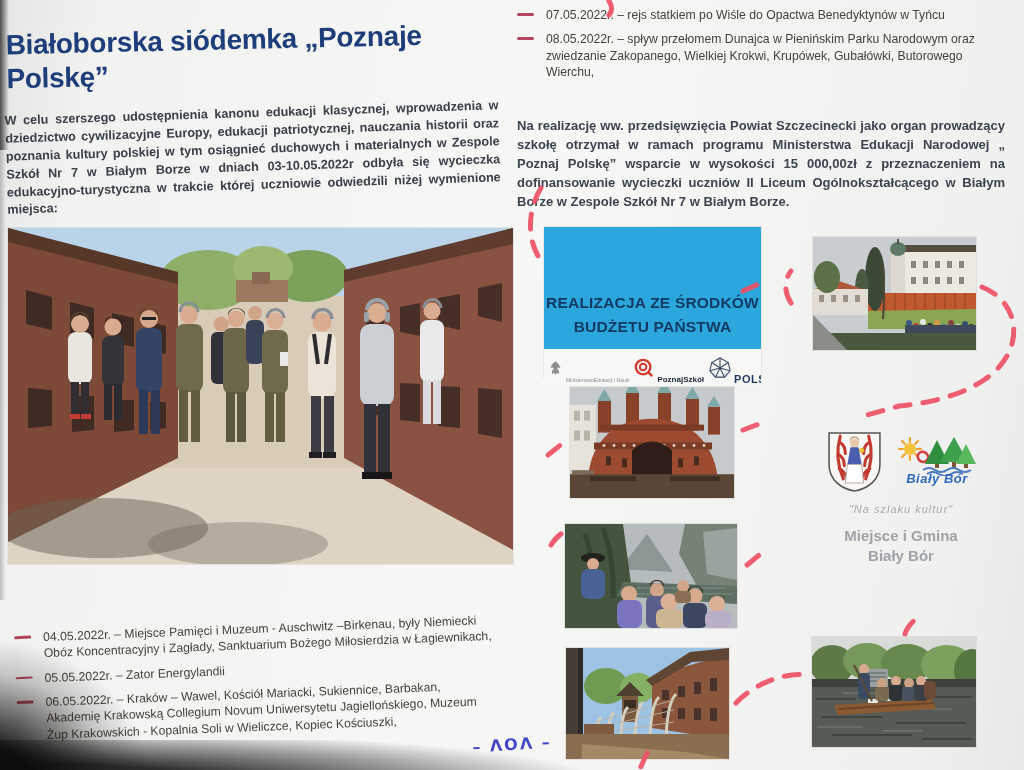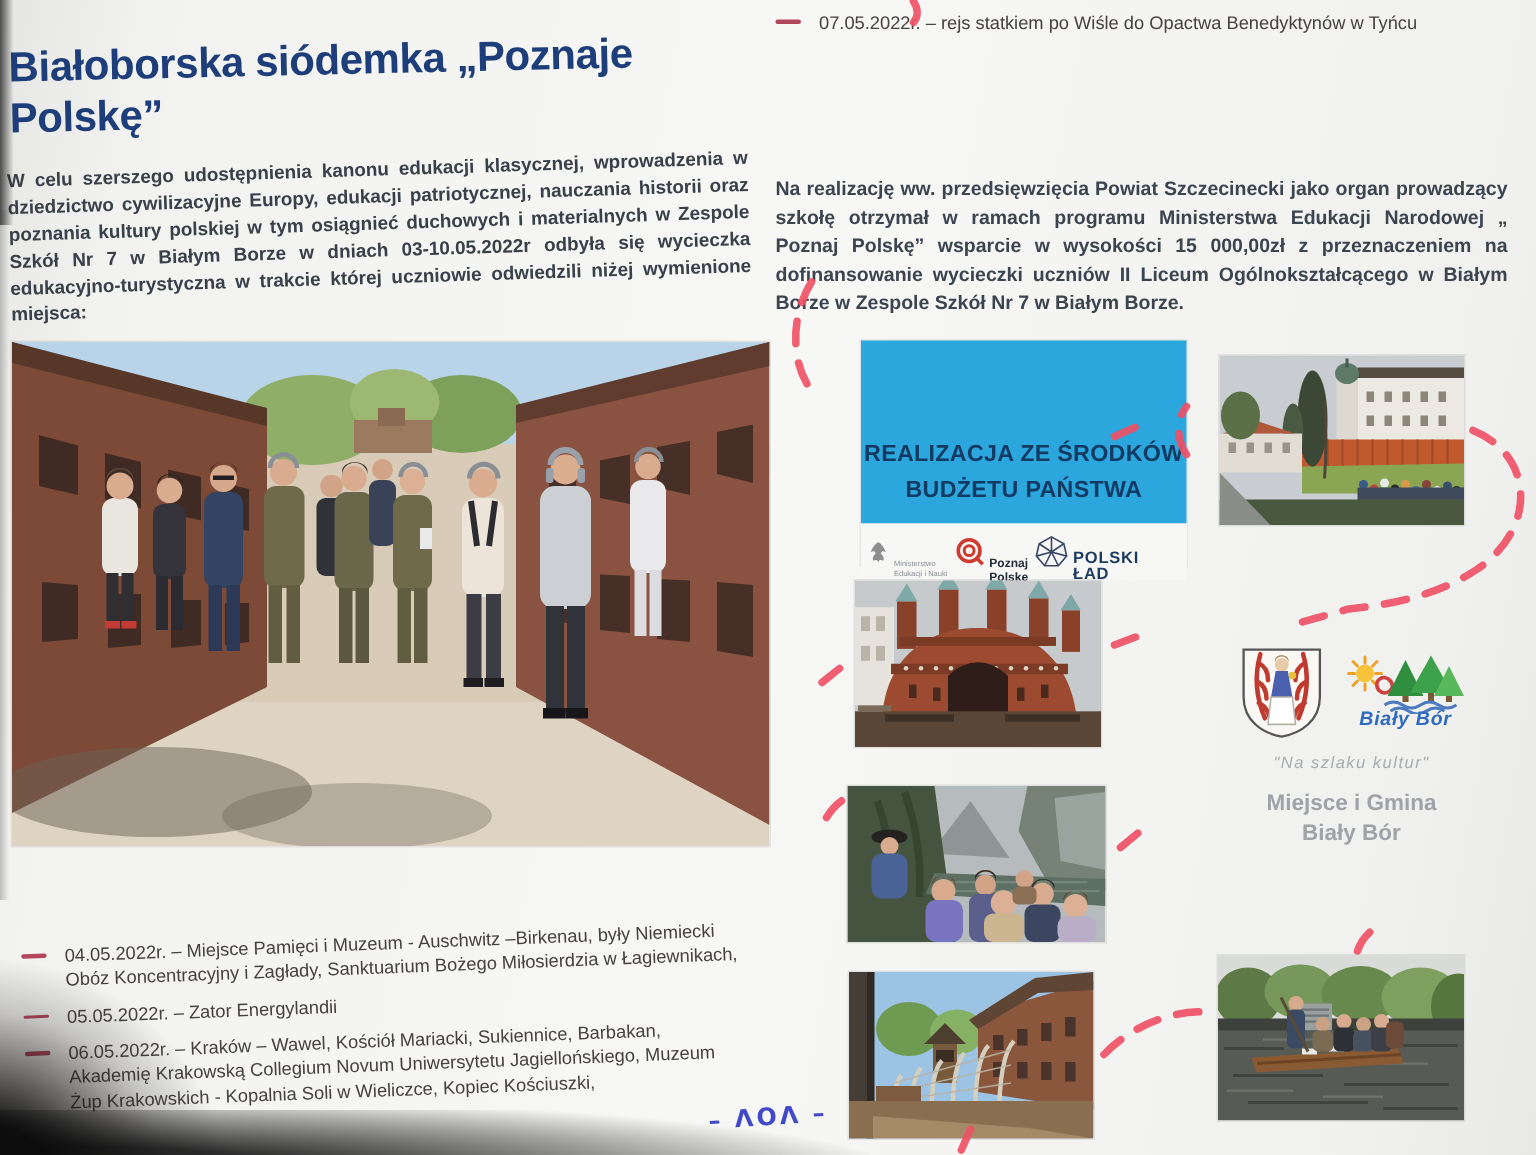--- a/index.html
+++ b/index.html
@@ -22,29 +22,29 @@
   .dashlist .dash{position:absolute;left:0;top:6px;width:17px;height:2.6px;border-radius:2px;
                   background:var(--bullet-red);}
   #left-list{left:16px;top:621px;width:478px;transform:rotate(-2.2deg);}
   #handwritten{left:452px;top:735px;width:120px;text-align:center;color:var(--pen-blue);
                font-family:"DejaVu Sans",sans-serif;font-size:16px;font-weight:bold;
                letter-spacing:2px;transform:rotate(-4deg);}
   
   #right-list{left:517px;top:7px;width:494px;}
   #funding{left:517px;top:104px;width:488px;font-size:13px;font-weight:bold;color:#3c4450;
            text-align:justify;line-height:1.46;}
-  #blue-box{left:574px;top:227px;width:217px;height:150px;box-shadow:0 0 0 1px rgba(0,0,0,.06);}
+  #blue-box{left:544px;top:227px;width:217px;height:150px;box-shadow:0 0 0 1px rgba(0,0,0,.06);}
   #blue-box .cyan{height:112px;background:var(--blue-box-bg);display:flex;align-items:flex-end;
                   justify-content:center;padding-bottom:10px;}
   #blue-box .cyan .bbt{color:var(--blue-box-text);font-weight:bold;font-size:15.5px;line-height:1.55;
                        text-align:center;letter-spacing:0.2px;}
   #logo-strip{height:38px;background:#f7f7f5;display:flex;align-items:center;gap:5px;
               padding:0 4px;overflow:hidden;}
   .logo-unit{display:flex;align-items:center;gap:3px;flex:0 0 auto;}
-  .logo-unit .ltxt{display:flex;flex-direction:column;justify-content:flex-start;margin-top:24px;}
+  .logo-unit .ltxt{display:flex;flex-direction:row;justify-content:flex-start;margin-top:24px;}
   .min-txt{font-size:5px;color:#8b9095;line-height:1.4;}
   .poznaj-txt{font-size:8px;font-weight:bold;color:#222d3a;line-height:1.15;}
   .lad-txt{font-size:11px;font-weight:bold;color:#1e3a5f;line-height:1.05;letter-spacing:0.5px;}
   .lad-underline{width:26px;height:2.5px;background:#c23434;margin-top:1px;}
   #wawel{left:813px;top:237px;width:163px;height:113px;}
   #barbakan{left:570px;top:387px;width:164px;height:111px;}
   #dunajec{left:565px;top:524px;width:172px;height:104px;}
   #fence{left:566px;top:648px;width:163px;height:111px;}
   #raft{left:812px;top:637px;width:164px;height:110px;}
   #crest{left:826px;top:430px;width:57px;height:63px;}
@@ -189,20 +189,21 @@
   <ul id="left-list" class="abs dashlist">
     <li><span class="dash"></span><span>04.05.2022r. – Miejsce Pamięci i Muzeum - Auschwitz –Birkenau, były Niemiecki Obóz Koncentracyjny i Zagłady, Sanktuarium Bożego Miłosierdzia w Łagiewnikach,</span></li>
     <li><span class="dash"></span><span>05.05.2022r. – Zator Energylandii</span></li>
     <li><span class="dash"></span><span>06.05.2022r. – Kraków – Wawel, Kościół Mariacki, Sukiennice, Barbakan, Akademię Krakowską Collegium Novum Uniwersytetu Jagiellońskiego, Muzeum Żup Krakowskich - Kopalnia Soli w Wieliczce, Kopiec Kościuszki,</span></li>
   </ul>
 
   <div id="handwritten" class="abs">– ΛΟΛ –</div>
 
   <ul id="right-list" class="abs dashlist">
     <li><span class="dash"></span><span>07.05.2022r. – rejs statkiem po Wiśle do Opactwa Benedyktynów w Tyńcu</span></li>
+    <li><span class="dash"></span><span>08.05.2022r. – spływ przełomem Dunajca w Pienińskim Parku Narodowym oraz zwiedzanie Zakopanego, Wielkiej Krokwi, Krupówek, Gubałówki, Butorowego Wierchu,</span></li>
   </ul>
 
   <p id="funding" class="abs">Na realizację ww. przedsięwzięcia Powiat Szczecinecki jako organ prowadzący szkołę otrzymał w ramach programu Ministerstwa Edukacji Narodowej „ Poznaj Polskę” wsparcie w wysokości 15 000,00zł z przeznaczeniem na dofinansowanie wycieczki uczniów II Liceum Ogólnokształcącego w Białym Borze w Zespole Szkół Nr 7 w Białym Borze.</p>
 
   <div id="blue-box" class="abs">
     <div class="cyan">
       <div class="bbt">
         <span style="display:block">REALIZACJA ZE ŚRODKÓW</span>
         <span style="display:block">BUDŻETU PAŃSTWA</span>
       </div>
@@ -218,21 +219,21 @@
         </div>
       </div>
       <div class="logo-unit">
         <svg width="20" height="20" viewBox="0 0 22 22">
           <circle cx="10" cy="10" r="8" fill="none" stroke="#d03a2e" stroke-width="2.6"></circle>
           <circle cx="10" cy="10" r="3.6" fill="none" stroke="#d03a2e" stroke-width="2.2"></circle>
           <path d="M15.5,15.5 L20,20" stroke="#d03a2e" stroke-width="2.6"></path>
         </svg>
         <div class="ltxt">
           <span class="poznaj-txt">Poznaj</span>
-          <span class="poznaj-txt">Polskę</span>
+          <span class="poznaj-txt">Szkół</span>
         </div>
       </div>
       <div class="logo-unit">
         <svg width="22" height="22" viewBox="0 0 24 24">
           <g fill="none" stroke="#3a4a66" stroke-width="1.2">
             <polygon points="12,1 21,6 23,15 17,22 7,22 1,15 3,6"></polygon>
             <path d="M12,12 L12,1 M12,12 L21,6 M12,12 L23,15 M12,12 L17,22 M12,12 L7,22 M12,12 L1,15 M12,12 L3,6"></path>
           </g>
         </svg>
         <div class="ltxt">

